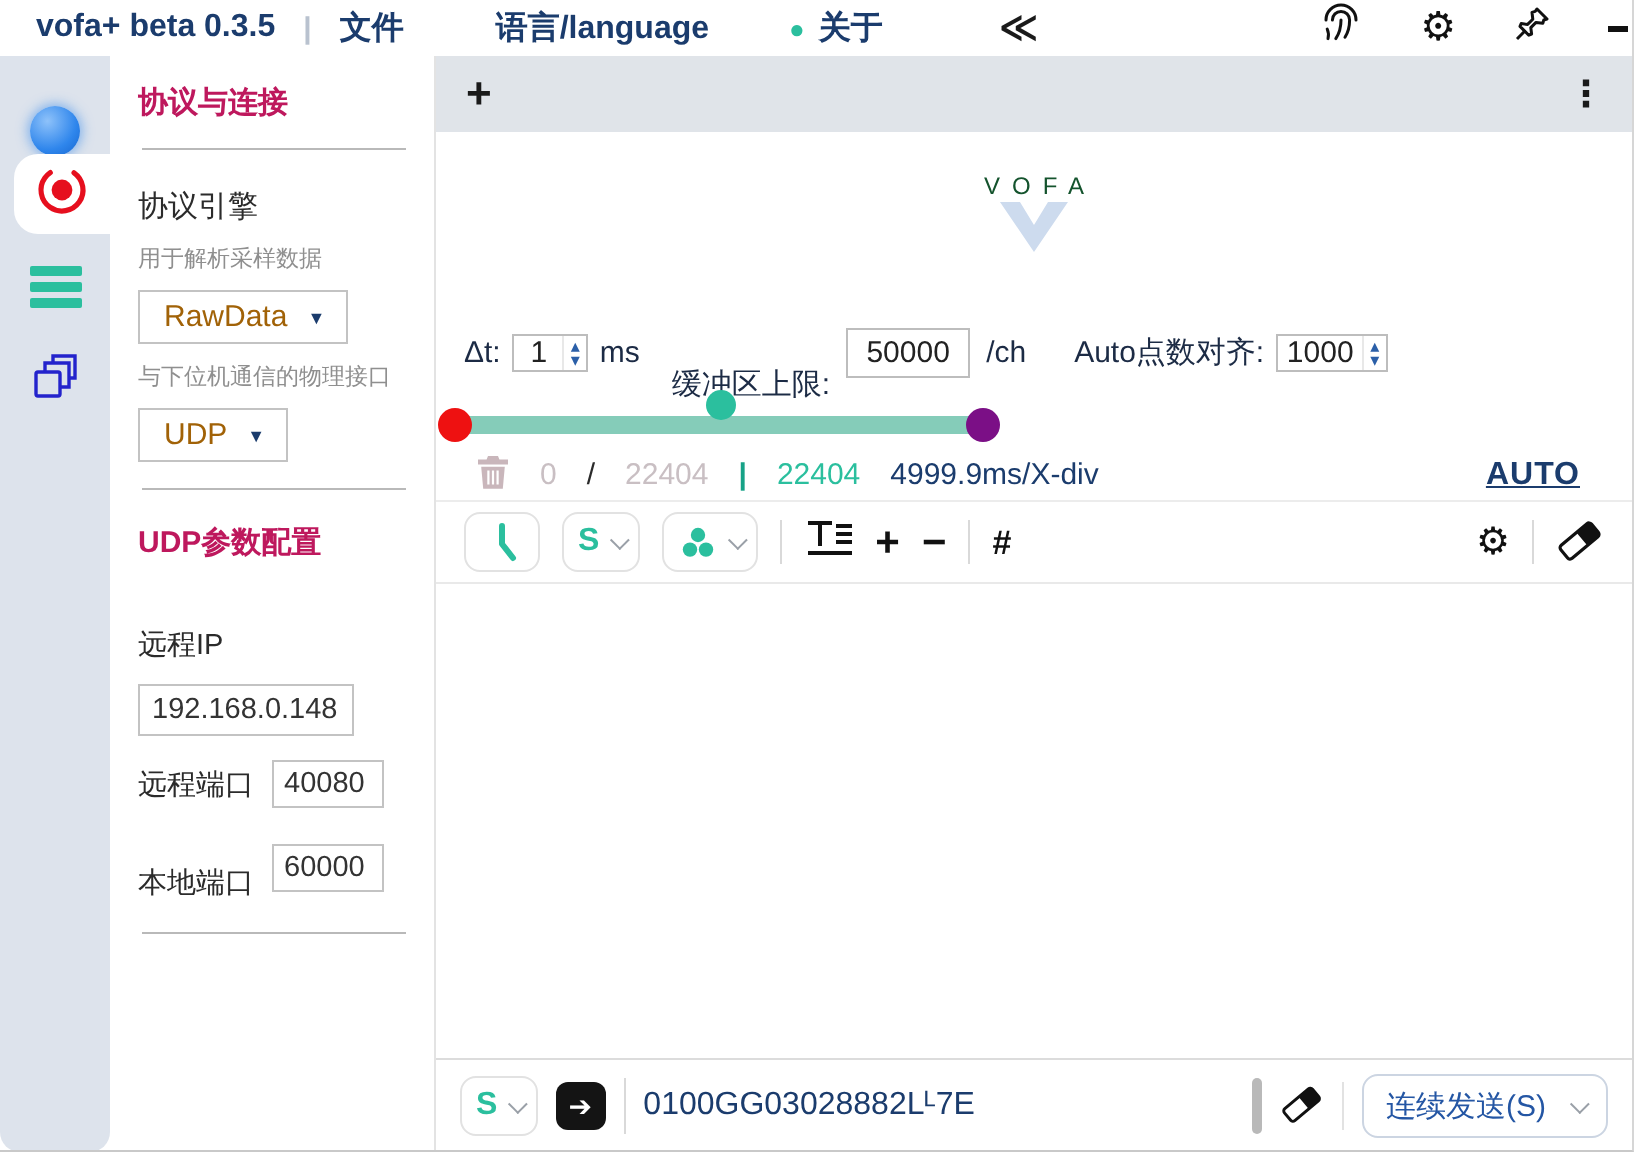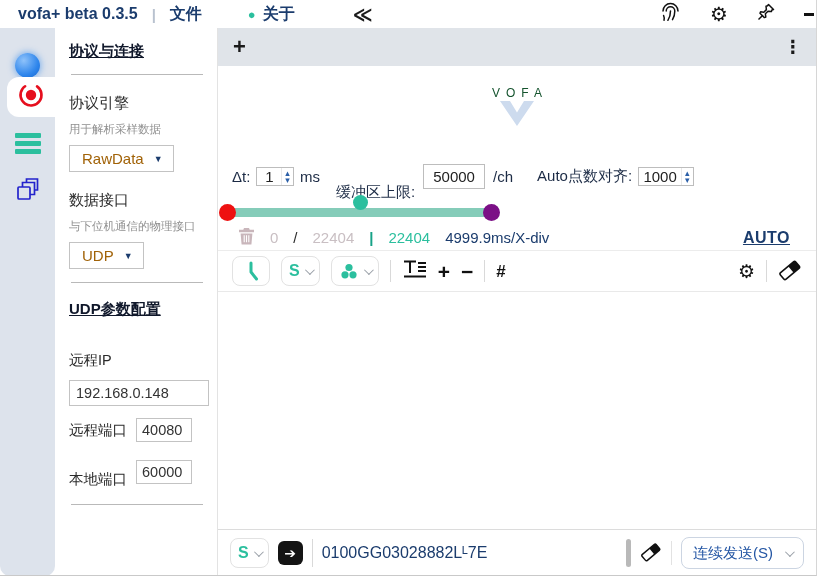--- a/index.html
+++ b/index.html
@@ -30,30 +30,30 @@
   .strip-item { position:absolute; left:0; width:55px; height:40px; display:flex; align-items:center; justify-content:center; }
   .strip-item.active { left:7px; width:48px; background:#fff; border-radius:12px 0 0 12px; }
   .ball { width:25px; height:25px; border-radius:50%;
           background:radial-gradient(circle at 35% 30%, #8ec2fa, #2f86ec 60%, #1565cf);
           box-shadow:0 0 6px 1px rgba(47,134,236,.55); }
   .bars { display:flex; flex-direction:column; gap:3px; }
   .bars span { width:26px; height:5px; background:#2bbf9e; border-radius:1px; }
 
   
   .panel { width:163px; flex:none; background:#fff; border-right:1px solid #e3e3e3; padding:14px 12px 0 14px; }
-  .p-title { font-size:15px; font-weight:bold; color:#0f172a;text-decoration:underline; }
+  .p-title { font-size:15px; font-weight:bold; color:#be185d; }
   .p-hr { border:none; border-top:1px solid #b9b9b9; margin:13px 2px 0 2px; }
   .p-h2 { margin-top:19px; font-size:15px; color:#2b2b2b; }
   .p-desc { margin-top:9px; font-size:11.5px; color:#8f8f8f; }
   .p-select { margin-top:8px; display:inline-flex; align-items:center; gap:10px;
               border:1px solid #c3c3c3; background:#fff; padding:4px 10px 4px 12px; cursor:default; }
   .p-select .val { font-size:15px; color:#a16207; }
   .p-select .tri { font-size:9px; color:#1b3c6d; }
   .p-label { margin-top:32px; font-size:14.5px; color:#2b2b2b; }
-  .p-ip { margin-top:10px; width:140px; border:1px solid #c3c3c3; font-size:14.5px; color:#333;
+  .p-ip { margin-top:10px; width:108px; border:1px solid #c3c3c3; font-size:14.5px; color:#333;
           padding:4px 6px; font-family:inherit; }
   .p-row { margin-top:12px; display:flex; align-items:center; gap:9px; }
   .p-port { width:56px; border:1px solid #c3c3c3; font-size:14.5px; color:#333; padding:3px 5px; font-family:inherit; }
 
   
   .main { flex:1; display:flex; flex-direction:column; min-width:0; }
   .tabbar { height:38px; background:#e0e4e9; display:flex; align-items:center; flex:none; }
   .tab-add { margin-left:15px; font-size:22px; font-weight:bold; color:#1a1a1a; line-height:1; cursor:default; }
   .tab-kebab { margin-left:auto; margin-right:14px; font-size:18px; font-weight:bold; color:#1a1a1a; }
 
@@ -113,20 +113,21 @@
 </style>
 </head>
 <body>
 
 <div class="app">
 
   <div class="titlebar">
     <span class="tb-title">vofa+ beta 0.3.5</span>
     <span class="tb-sep">|</span>
     <span class="tb-menu tb-file">文件</span>
+    <span class="tb-menu tb-lang">语言/language</span>
     <span class="about-wrap">
       <span class="tb-dot">●</span>
       <span class="tb-menu">关于</span>
     </span>
     <span class="tb-collapse">≪</span>
     <span class="tb-right">
       <span>
         <svg width="23" height="23" viewBox="0 0 23 23" fill="none" stroke="#111" stroke-width="1.5" stroke-linecap="round">
           <path d="M4 10a7.5 7.5 0 0 1 15 0"></path>
           <path d="M7.2 10a4.3 4.3 0 0 1 8.6 0c0 3.4-.8 6.3-2.3 8.6"></path>
@@ -179,21 +180,20 @@
 
     <div class="panel">
       <div class="p-title">协议与连接</div>
       <hr class="p-hr">
       <div class="p-h2">协议引擎</div>
       <div class="p-desc">用于解析采样数据</div>
       <div class="p-select">
         <span class="val">RawData</span>
         <span class="tri">▼</span>
       </div>
-      <div class="p-h2">数据接口</div>
       <div class="p-desc">与下位机通信的物理接口</div>
       <div class="p-select">
         <span class="val">UDP</span>
         <span class="tri">▼</span>
       </div>
       <hr class="p-hr">
       <div class="p-title" style="margin-top:17px;">UDP参数配置</div>
       <div class="p-label">远程IP</div>
       <input class="p-ip" value="192.168.0.148" style="">
       <div class="p-row">

